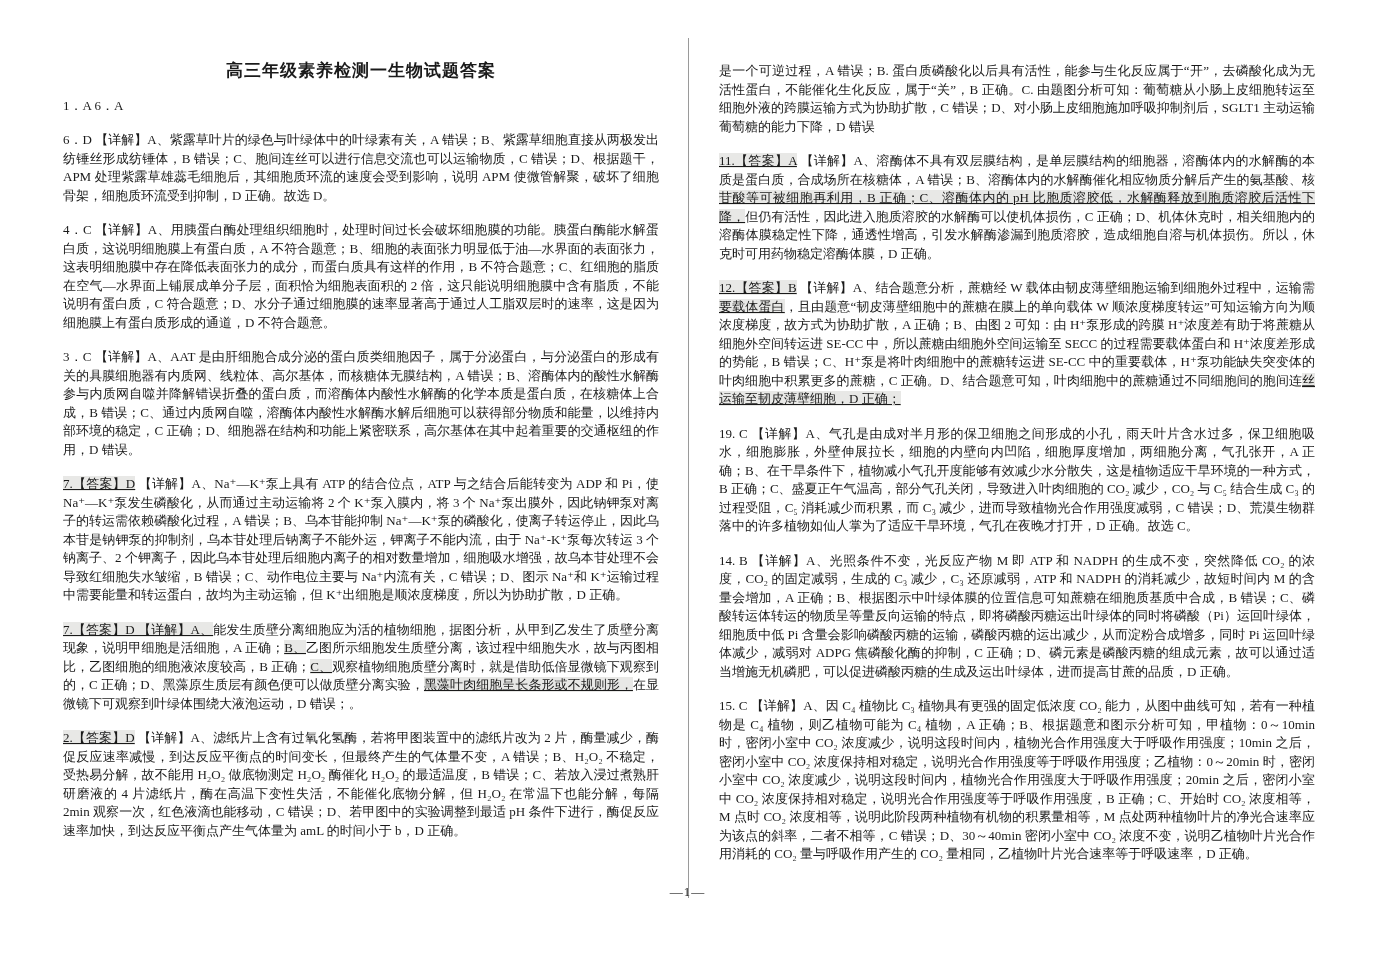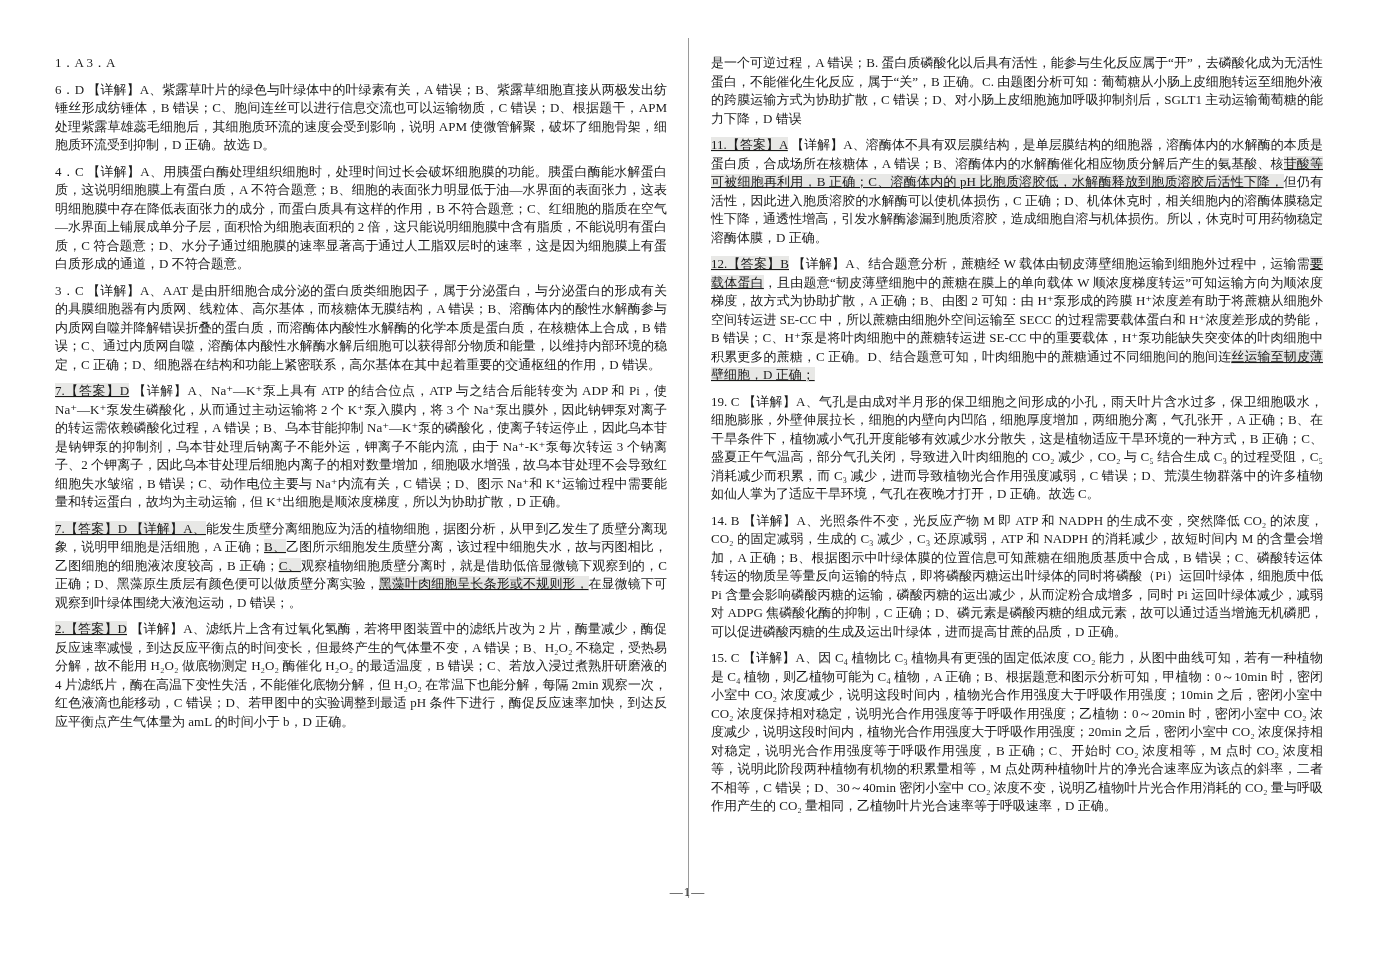--- a/index.html
+++ b/index.html
@@ -36,21 +36,21 @@
   .col-right { left: 703px; }
   .divider {
     position: absolute;
     left: 688px;
     top: 38px;
     height: 860px;
     width: 1px;
     background: #9a9a9a;
   }
   p.para {
-    margin: 8px;
+    margin: 16px;
     padding: 0;
   }
   .hl {
     background: var(--hl, #e8e8e6);
     text-decoration: underline;
   }
   .page-number {
     position: absolute;
     top: 884px;
     left: 0;
@@ -59,22 +59,23 @@
     font-size: 13px;
     letter-spacing: 1px;
   }
 </style>
 </head>
 <body>
 
 <div class="sheet">
 
   <div class="col col-left">
+    <div class="page-title">高三年级素养检测一生物试题答案</div>
 
-  <p class="para"><span>1．A  3．A</span></p>
+  <p class="para"><span>1．A  6．A</span></p>
       <p class="para"><span>6．D 【详解】A、紫露草叶片的绿色与叶绿体中的叶绿素有关，A 错误；B、紫露草细胞直接从两极发出纺锤丝形成纺锤体，B 错误；C、胞间连丝可以进行信息交流也可以运输物质，C 错误；D、根据题干，APM 处理紫露草雄蕊毛细胞后，其细胞质环流的速度会受到影响，说明 APM 使微管解聚，破坏了细胞骨架，细胞质环流受到抑制，D 正确。故选 D。</span></p>
       <p class="para"><span>4．C 【详解】A、用胰蛋白酶处理组织细胞时，处理时间过长会破坏细胞膜的功能。胰蛋白酶能水解蛋白质，这说明细胞膜上有蛋白质，A 不符合题意；B、细胞的表面张力明显低于油—水界面的表面张力，这表明细胞膜中存在降低表面张力的成分，而蛋白质具有这样的作用，B 不符合题意；C、红细胞的脂质在空气—水界面上铺展成单分子层，面积恰为细胞表面积的 2 倍，这只能说明细胞膜中含有脂质，不能说明有蛋白质，C 符合题意；D、水分子通过细胞膜的速率显著高于通过人工脂双层时的速率，这是因为细胞膜上有蛋白质形成的通道，D 不符合题意。</span></p>
       <p class="para"><span>3．C 【详解】A、AAT 是由肝细胞合成分泌的蛋白质类细胞因子，属于分泌蛋白，与分泌蛋白的形成有关的具膜细胞器有内质网、线粒体、高尔基体，而核糖体无膜结构，A 错误；B、溶酶体内的酸性水解酶参与内质网自噬并降解错误折叠的蛋白质，而溶酶体内酸性水解酶的化学本质是蛋白质，在核糖体上合成，B 错误；C、通过内质网自噬，溶酶体内酸性水解酶水解后细胞可以获得部分物质和能量，以维持内部环境的稳定，C 正确；D、细胞器在结构和功能上紧密联系，高尔基体在其中起着重要的交通枢纽的作用，D 错误。</span></p>
       <p class="para"><span class="hl">7.【答案】D</span><span> 【详解】A、Na⁺—K⁺泵上具有 ATP 的结合位点，ATP 与之结合后能转变为 ADP 和 Pi，使 Na⁺—K⁺泵发生磷酸化，从而通过主动运输将 2 个 K⁺泵入膜内，将 3 个 Na⁺泵出膜外，因此钠钾泵对离子的转运需依赖磷酸化过程，A 错误；B、乌本苷能抑制 Na⁺—K⁺泵的磷酸化，使离子转运停止，因此乌本苷是钠钾泵的抑制剂，乌本苷处理后钠离子不能外运，钾离子不能内流，由于 Na⁺-K⁺泵每次转运 3 个钠离子、2 个钾离子，因此乌本苷处理后细胞内离子的相对数量增加，细胞吸水增强，故乌本苷处理不会导致红细胞失水皱缩，B 错误；C、动作电位主要与 Na⁺内流有关，C 错误；D、图示 Na⁺和 K⁺运输过程中需要能量和转运蛋白，故均为主动运输，但 K⁺出细胞是顺浓度梯度，所以为协助扩散，D 正确。</span></p>
       <p class="para"><span class="hl">7.【答案】D 【详解】A、</span><span>能发生质壁分离细胞应为活的植物细胞，据图分析，从甲到乙发生了质壁分离现象，说明甲细胞是活细胞，A 正确；</span><span class="hl">B、</span><span>乙图所示细胞发生质壁分离，该过程中细胞失水，故与丙图相比，乙图细胞的细胞液浓度较高，B 正确；</span><span class="hl">C、</span><span>观察植物细胞质壁分离时，就是借助低倍显微镜下观察到的，C 正确；D、黑藻原生质层有颜色便可以做质壁分离实验，</span><span class="hl">黑藻叶肉细胞呈长条形或不规则形，</span><span>在显微镜下可观察到叶绿体围绕大液泡运动，D 错误；。</span></p>
       <p class="para"><span class="hl">2.【答案】D</span><span> 【详解】A、滤纸片上含有过氧化氢酶，若将甲图装置中的滤纸片改为 2 片，酶量减少，酶促反应速率减慢，到达反应平衡点的时间变长，但最终产生的气体量不变，A 错误；B、H₂O₂ 不稳定，受热易分解，故不能用 H₂O₂ 做底物测定 H₂O₂ 酶催化 H₂O₂ 的最适温度，B 错误；C、若放入浸过煮熟肝研磨液的 4 片滤纸片，酶在高温下变性失活，不能催化底物分解，但 H₂O₂ 在常温下也能分解，每隔 2min 观察一次，红色液滴也能移动，C 错误；D、若甲图中的实验调整到最适 pH 条件下进行，酶促反应速率加快，到达反应平衡点产生气体量为 amL 的时间小于 b，D 正确。</span></p>
     </div>
 
   <div class="divider"></div>
 

